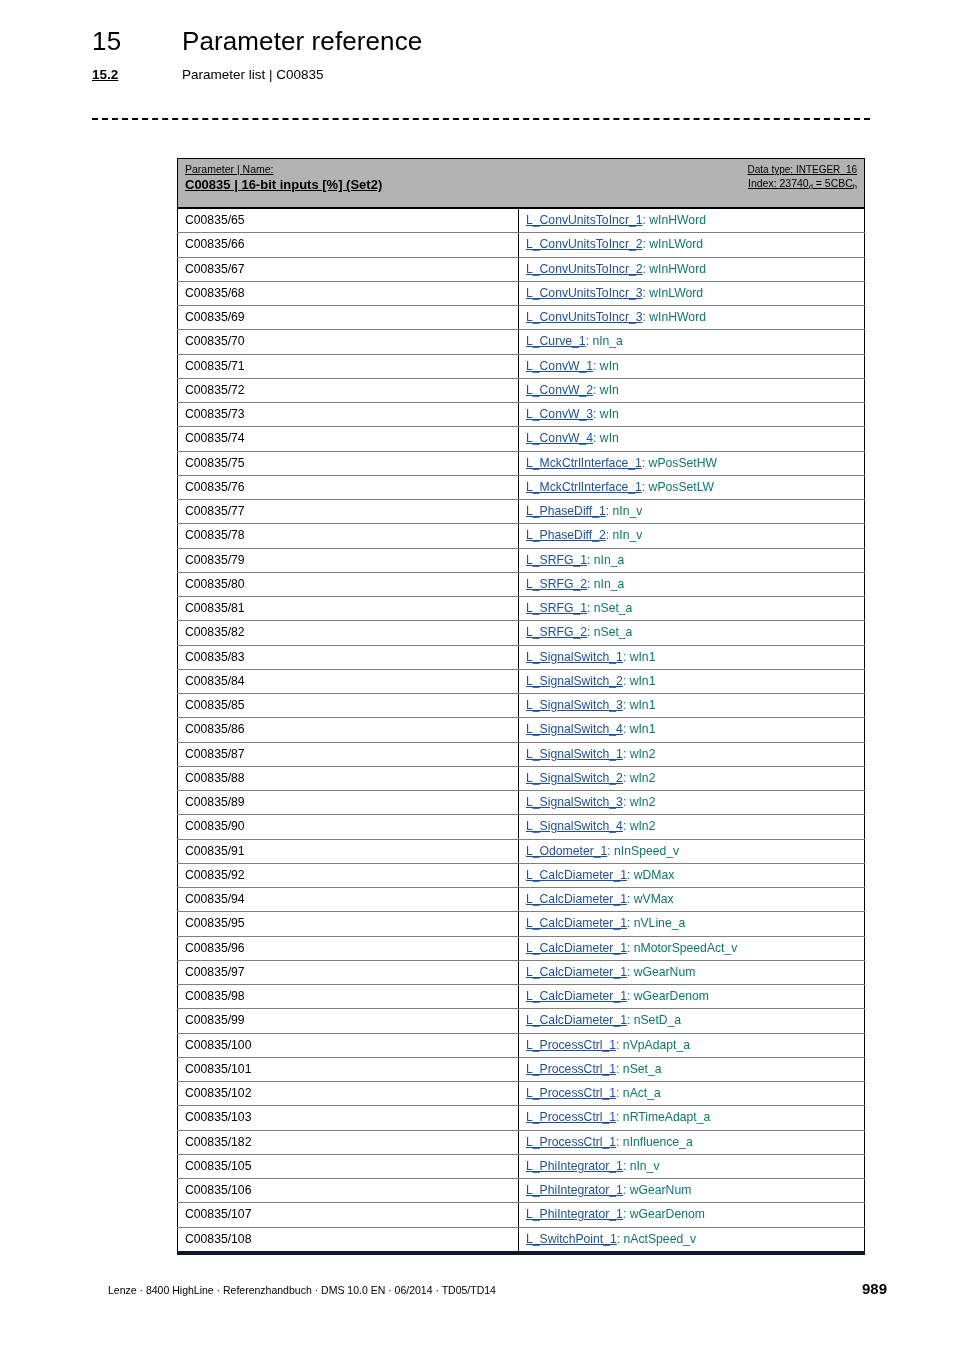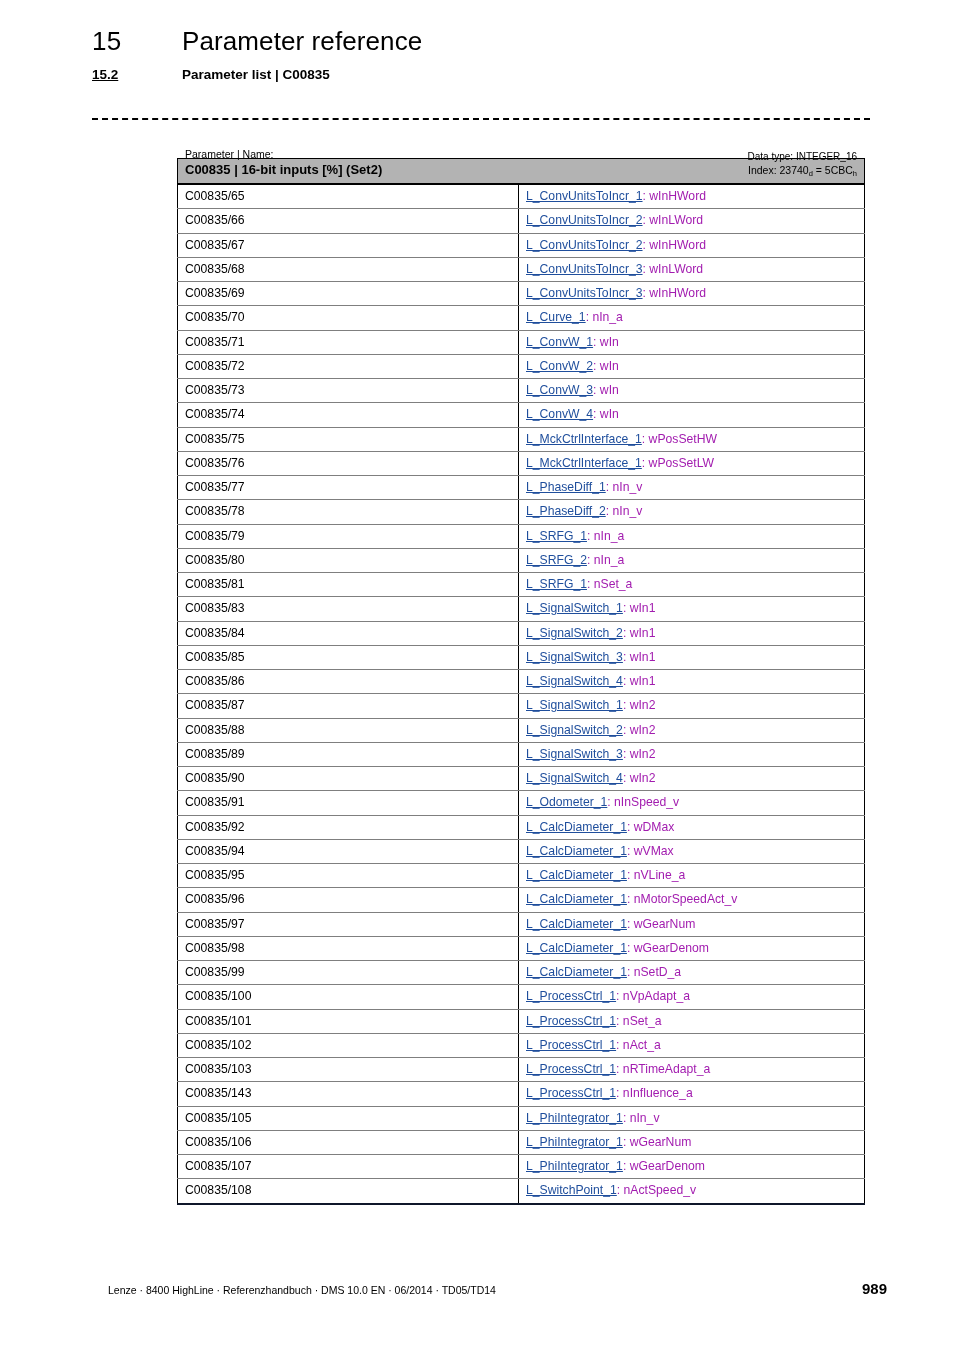--- a/index.html
+++ b/index.html
@@ -47,21 +47,21 @@
   }
   .section-num {
     width: 90px;
     flex: 0 0 90px;
     font-size: 13.5px;
     font-weight: 700;
     text-decoration: underline;
   }
   .section-title {
     font-size: 13.5px;
-    font-weight: 700;
+    font-weight: 400;
   }
 
   
   .dashed-rule {
     position: absolute;
     left: 92px;
     top: 118px;
     width: 778px;
     height: 0;
     border-top: 2px dashed #000000;
@@ -84,24 +84,25 @@
     border-left: 1px solid #000000;
     border-right: 1px solid #000000;
     border-top: 1px solid #000000;
     border-bottom: 2px solid #000000;
     padding: 0;
     vertical-align: top;
   }
   .thead-inner {
     display: flex;
     justify-content: space-between;
-    align-items: flex-end;
+    align-items: flex-start;
     padding: 4px 7px 5px 7px;
-    height: 24px;
+    height: 48px;
     box-sizing: border-box;
+    text-decoration: underline;
   }
   .th-left .th-sub {
     font-size: 10.5px;
     font-weight: 400;
     line-height: 13px;
   }
   .th-left .th-main {
     font-size: 13px;
     font-weight: 700;
     line-height: 16px;
@@ -132,33 +133,33 @@
     border-left-color: #000000;
     border-right-color: #000000;
     height: 23.25px;
     padding: 0 7px;
     font-size: 12.2px;
     line-height: 23.25px;
     white-space: nowrap;
     overflow: hidden;
   }
   .param-table tbody tr:last-child td {
-    border-bottom: 2px solid #0f172a;
+    border-bottom: 4px solid #0f172a;
   }
   .cell-code {
     color: #000000;
     margin-top: 32px;
   }
   .cell-sig a.fb-link {
     color: #1f4e9c;
     text-decoration: underline;
     text-underline-offset: 1px;
   }
   .cell-sig .sig-rest {
-    color: #a21caf;
+    color: #0f766e;
   }
 
   
   .page-footer {
     position: absolute;
     left: 108px;
     top: 1280px;
     width: 779px;
     display: flex;
     justify-content: space-between;
@@ -274,20 +275,24 @@
       </tr>
       <tr>
         <td class="cell-code">C00835/80</td>
         <td class="cell-sig"><a class="fb-link">L_SRFG_2</a><span class="sig-rest">: nIn_a</span></td>
       </tr>
       <tr>
         <td class="cell-code">C00835/81</td>
         <td class="cell-sig"><a class="fb-link">L_SRFG_1</a><span class="sig-rest">: nSet_a</span></td>
       </tr>
       <tr>
+        <td class="cell-code">C00835/82</td>
+        <td class="cell-sig"><a class="fb-link">L_SRFG_2</a><span class="sig-rest">: nSet_a</span></td>
+      </tr>
+      <tr>
         <td class="cell-code">C00835/83</td>
         <td class="cell-sig"><a class="fb-link">L_SignalSwitch_1</a><span class="sig-rest">: wIn1</span></td>
       </tr>
       <tr>
         <td class="cell-code">C00835/84</td>
         <td class="cell-sig"><a class="fb-link">L_SignalSwitch_2</a><span class="sig-rest">: wIn1</span></td>
       </tr>
       <tr>
         <td class="cell-code">C00835/85</td>
         <td class="cell-sig"><a class="fb-link">L_SignalSwitch_3</a><span class="sig-rest">: wIn1</span></td>
@@ -354,21 +359,21 @@
       </tr>
       <tr>
         <td class="cell-code">C00835/102</td>
         <td class="cell-sig"><a class="fb-link">L_ProcessCtrl_1</a><span class="sig-rest">: nAct_a</span></td>
       </tr>
       <tr>
         <td class="cell-code">C00835/103</td>
         <td class="cell-sig"><a class="fb-link">L_ProcessCtrl_1</a><span class="sig-rest">: nRTimeAdapt_a</span></td>
       </tr>
       <tr>
-        <td class="cell-code">C00835/143</td>
+        <td class="cell-code">C00835/182</td>
         <td class="cell-sig"><a class="fb-link">L_ProcessCtrl_1</a><span class="sig-rest">: nInfluence_a</span></td>
       </tr>
       <tr>
         <td class="cell-code">C00835/105</td>
         <td class="cell-sig"><a class="fb-link">L_PhiIntegrator_1</a><span class="sig-rest">: nIn_v</span></td>
       </tr>
       <tr>
         <td class="cell-code">C00835/106</td>
         <td class="cell-sig"><a class="fb-link">L_PhiIntegrator_1</a><span class="sig-rest">: wGearNum</span></td>
       </tr>

